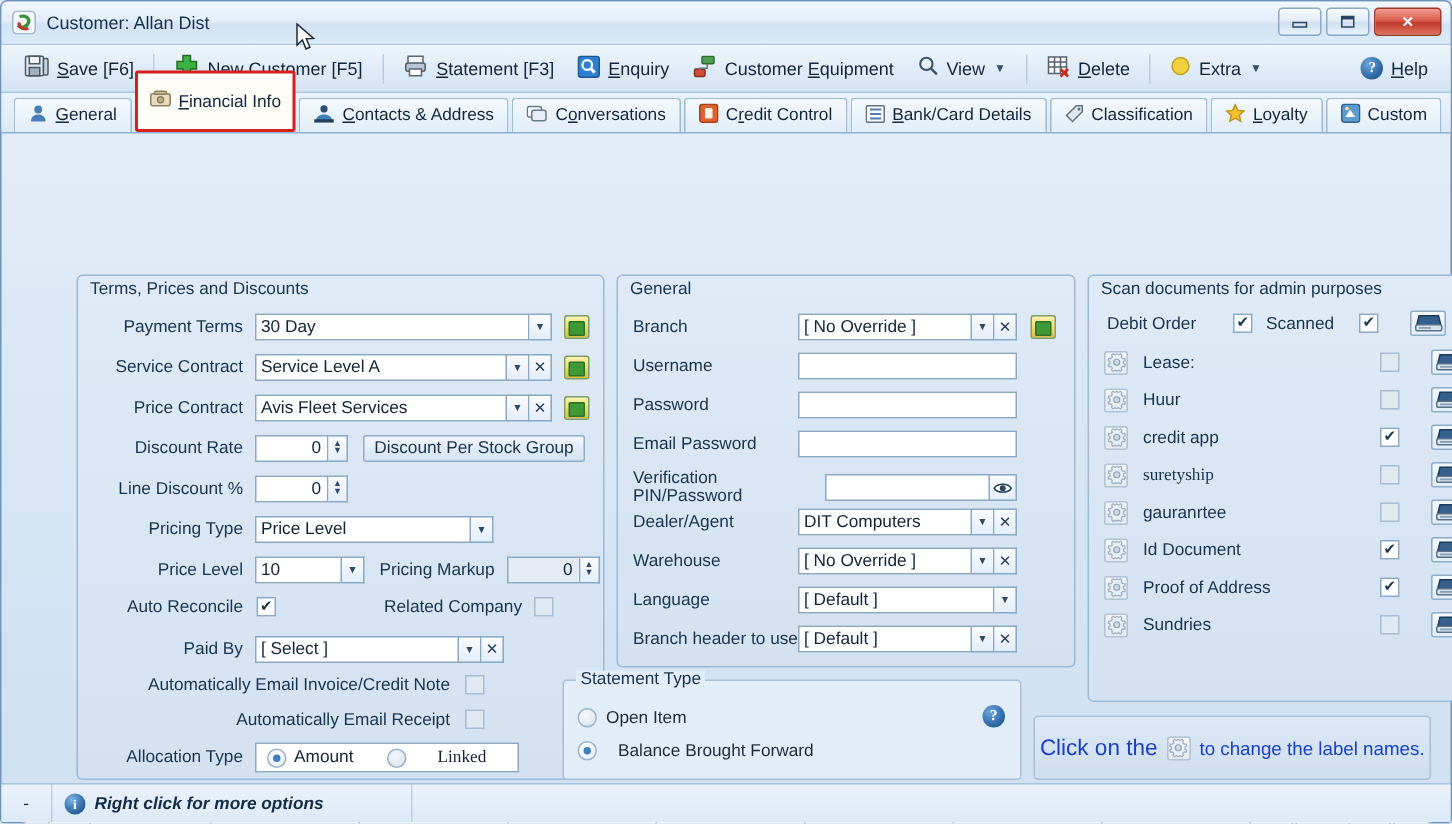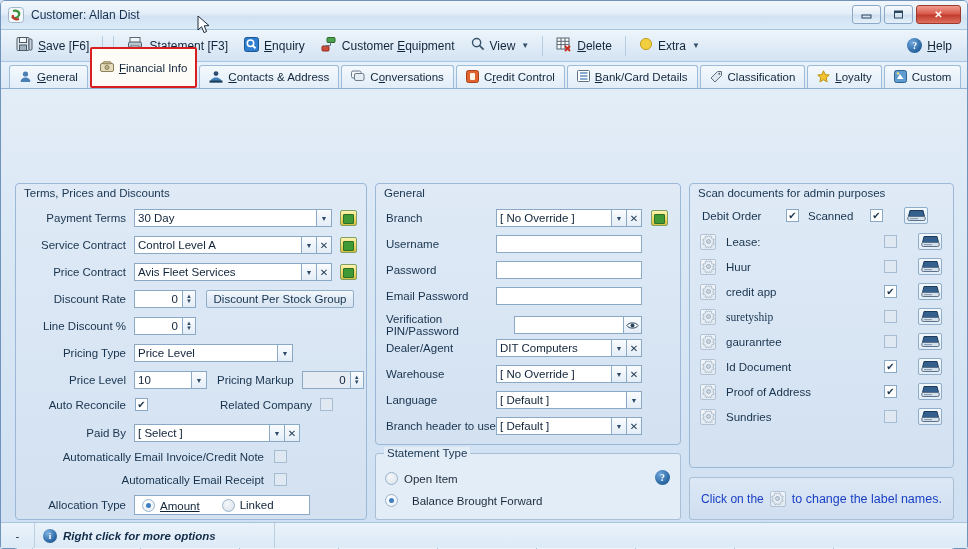--- a/index.html
+++ b/index.html
@@ -99,20 +99,21 @@
   }
 
   
   .content { position:relative; padding: 6px 10px 0 10px; }
 
   .panel {
     border: 1px solid #9bb9d6;
     border-radius: 4px;
     background: linear-gradient(180deg,#dfeaf6 0%, #d3e1f1 100%);
     position: relative;
+    margin-left: 36px;
   }
   .panel-title {
     position: absolute; left: 8px; top: 3px;
     font-size: 11.5px; color:#173450;
   }
 
   .row { display:flex; align-items:center; position:absolute; }
   .lbl { font-size:11.5px; color:#17334e; text-align:right; }
   .lblL { font-size:11.5px; color:#17334e; text-align:left; }
 
@@ -309,20 +310,28 @@
           <rect x="3.5" y="1.5" width="7" height="5" fill="#f5f8fa" stroke="#4d5a66"></rect>
           <rect x="3.5" y="9" width="7" height="5.5" fill="#9fb0bf" stroke="#4d5a66"></rect>
           <rect x="13" y="3" width="3" height="11" rx="1" fill="#c9d4de" stroke="#4d5a66"></rect>
         </svg>
       </span>
       <span><u>S</u>ave [F6]</span>
     </div>
 
     <div class="tb-sep"></div>
 
+    <div class="tb-item">
+      <span>
+        <svg width="17" height="16" viewBox="0 0 17 16">
+          <path d="M6 1 h5 v4 h4 v5 h-4 v4 h-5 v-4 h-4 v-5 h4 z" fill="#3cb043" stroke="#1f6e25"></path>
+        </svg>
+      </span>
+      <span><u>N</u>ew Customer [F5]</span>
+    </div>
 
     <div class="tb-sep"></div>
 
     <div class="tb-item">
       <span>
         <svg width="17" height="16" viewBox="0 0 17 16">
           <rect x="3" y="1.5" width="10" height="5" fill="#f3f6f9" stroke="#5a6672"></rect>
           <rect x="1.5" y="6" width="13" height="5.5" rx="1.5" fill="#b9c6d2" stroke="#4e5b68"></rect>
           <rect x="4" y="10" width="8" height="4.5" fill="#fbfcfd" stroke="#5a6672"></rect>
         </svg>
@@ -506,21 +515,21 @@
         <div class="combo" style="margin-left:8px; width:198px;">
           <div class="input fld">30 Day</div>
           <div class="dd">▼</div>
         </div>
         <div class="greenbtn" style="margin-left:8px;"></div>
       </div>
 
       <div class="row" style="left:0; top:52px; width:100%;">
         <div class="lbl" style="width:110px;">Service Contract</div>
         <div class="combo" style="margin-left:8px; width:198px;">
-          <div class="input fld">Control Level A</div>
+          <div class="input fld">Service Level A</div>
           <div class="dd">▼</div>
           <div class="xbtn">✕</div>
         </div>
         <div class="greenbtn" style="margin-left:8px;"></div>
       </div>
 
       <div class="row" style="left:0; top:79px; width:100%;">
         <div class="lbl" style="width:110px;">Price Contract</div>
         <div class="combo" style="margin-left:8px; width:198px;">
           <div class="input fld">Avis Fleet Services</div>
@@ -599,25 +608,25 @@
       </div>
 
       <div class="row" style="left:0; top:289px; width:100%;">
         <div class="lbl" style="width:248px;">Automatically Email Receipt</div>
         <div class="cb off" style="margin-left:10px;">✔</div>
       </div>
 
       <div class="row" style="left:0; top:311px; width:100%;">
         <div class="lbl" style="width:110px;">Allocation Type</div>
         <div class="input" style="margin-left:8px; width:176px; height:20px; gap:0;">
-          <div style="display:flex; align-items:flex-end; gap:5px; margin-left:4px;text-decoration:underline;">
+          <div style="display:flex; align-items:center; gap:5px; margin-left:4px;">
             <span class="rb on"></span>
             <span>Amount</span>
           </div>
-          <div style="display:flex; gap:5px; margin-left:22px;">
+          <div style="display:flex; gap:21px; margin-left:22px;font-family:Liberation Serif, serif;">
             <span class="rb off"></span>
             <span>Linked</span>
           </div>
         </div>
       </div>
     </div>
 
     <div class="panel" style="position:absolute; left:374px; top:94px; width:306px; height:262px;">
       <div class="panel-title">General</div>
 
@@ -863,21 +872,21 @@
               </svg>
             </span>
           </div>
         </div>
     </div>
 
     <div style="position:absolute; left:688px; top:388px; width:265px; height:43px;
                 border:1px solid #a8bfd6; border-radius:3px;
                 background: linear-gradient(180deg,#dce8f5 0%, #cfdef0 100%);
                 display:flex; align-items:center; justify-content:center; gap:6px;">
-      <span class="linkblue" style="font-size:12px;">Click on the</span>
+      <span class="linkblue" style="font-size:15px;">Click on the</span>
       <span class="gear">
         <svg width="13" height="13" viewBox="0 0 13 13">
           <path d="M6.5 1 l1.3 .6 1.2-.8 .9 1 -.4 1.35 .95 1 1.4-.2 .35 1.3 -1.2 .75 0 1.4 1.2 .75 -.35 1.3 -1.4-.2 -.95 1 .4 1.35 -.9 1 -1.2-.8 -1.3 .6 -1.3-.6 -1.2 .8 -.9-1 .4-1.35 -.95-1 -1.4 .2 -.35-1.3 1.2-.75 0-1.4 -1.2-.75 .35-1.3 1.4 .2 .95-1 -.4-1.35 .9-1 1.2 .8z" fill="#e8eef5" stroke="#9badbe" stroke-width="0.8"></path>
           <circle cx="6.5" cy="6.5" r="2" fill="#cdd8e3" stroke="#8fa2b5" stroke-width="0.8"></circle>
         </svg>
       </span>
       <span class="linkblue" style="font-size:12.5px;">to change the label names.</span>
     </div>
 
     <div class="grid-wrap" style="position:absolute; left:14px; top:436px; width:939px; height:62px;">

